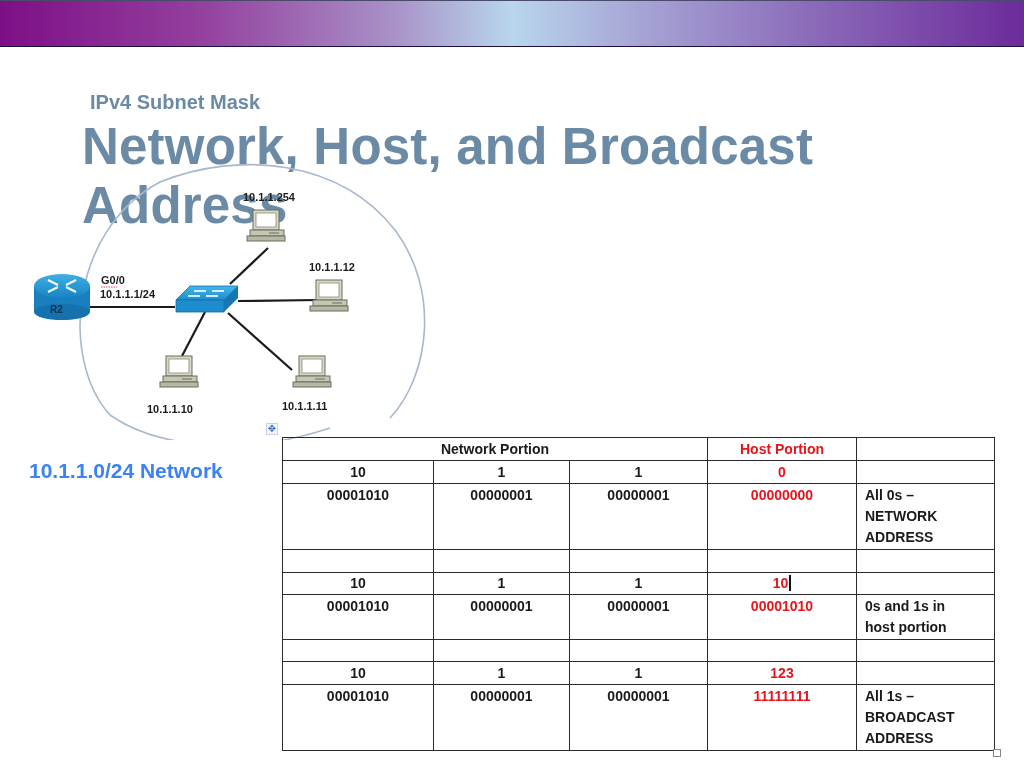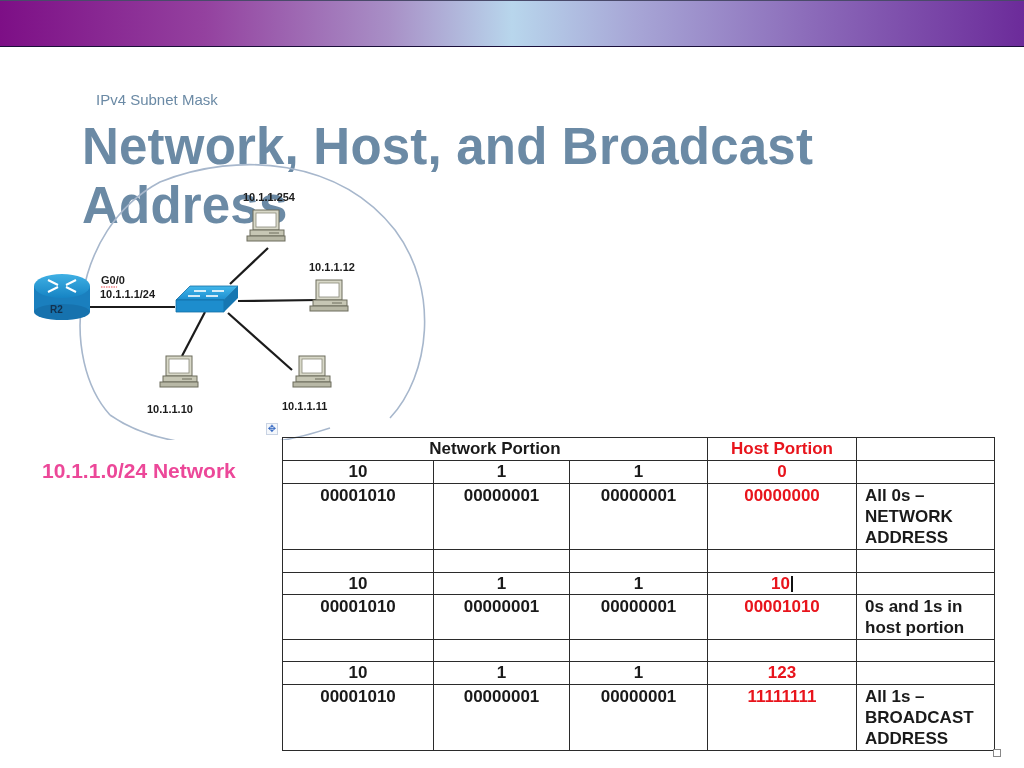--- a/index.html
+++ b/index.html
@@ -9,48 +9,48 @@
       font-family: "Liberation Sans", sans-serif;
     }
     .top-bar {
       position: absolute; left: 0; top: 0; width: 1024px; height: 47px;
       background: linear-gradient(to right, #7d0f86 0%, #94419f 20%, #a88fc6 38%, #b8d6ec 50%, #a7a6d6 62%, #8a68b8 80%, #6c2b9a 100%);
       border-bottom: 1px solid #1a0f3a;
       box-sizing: border-box;
       border-top: 1px solid #4a4a6a;
     }
     .subtitle {
-      position: absolute; left: 96px; top: 91px;
-      font-size: 15px; font-weight: normal; color: #6b8aa5;
+      position: absolute; left: 90px; top: 91px;
+      font-size: 20px; font-weight: bold; color: #6b8aa5;
     }
     .title {
       position: absolute; left: 82px; top: 117px;
       font-size: 51px; font-weight: bold; color: #6b8aa5;
       letter-spacing: 0.2px;
     }
     .diagram { position: absolute; left: 0; top: 160px; width: 440px; height: 280px; }
     .net-label {
-      position: absolute; left: 42px; top: 459px;
-      font-size: 21px; font-weight: bold; color: #ec4899;
+      position: absolute; left: 29px; top: 459px;
+      font-size: 21px; font-weight: bold; color: #3b82f6;
     }
     .diagram-text { font-family: "Liberation Sans", sans-serif; font-weight: bold; font-size: 11px; fill: #1b1b1b; }
     .table-handle {
       position: absolute; left: 266px; top: 423px; width: 12px; height: 12px;
       border: 1px solid #c9d3e3; background: #f4f7fb; box-sizing: border-box;
       font-size: 10px; line-height: 10px; text-align: center; color: #3a6cc4;
     }
     .resize-handle {
       position: absolute; left: 993px; top: 749px; width: 6px; height: 6px;
       border: 1px solid #888; background: #fff;
     }
     table.subnet {
       position: absolute; left: 282px; top: 437px;
       border-collapse: collapse;
       font-family: "Liberation Sans", sans-serif;
-      font-size: 17px; font-weight: bold; color: #1a1a1a;
+      font-size: 14px; font-weight: bold; color: #1a1a1a;
     }
     table.subnet td {
       border: 1px solid #2b2b2b;
       padding: 0 8px;
       vertical-align: top;
       text-align: center;
       box-sizing: border-box;
     }
     table.subnet td.note { text-align: left; line-height: 21px; padding-top: 1px; margin-left: 28px; }
     .red { color: #e8141c; }

